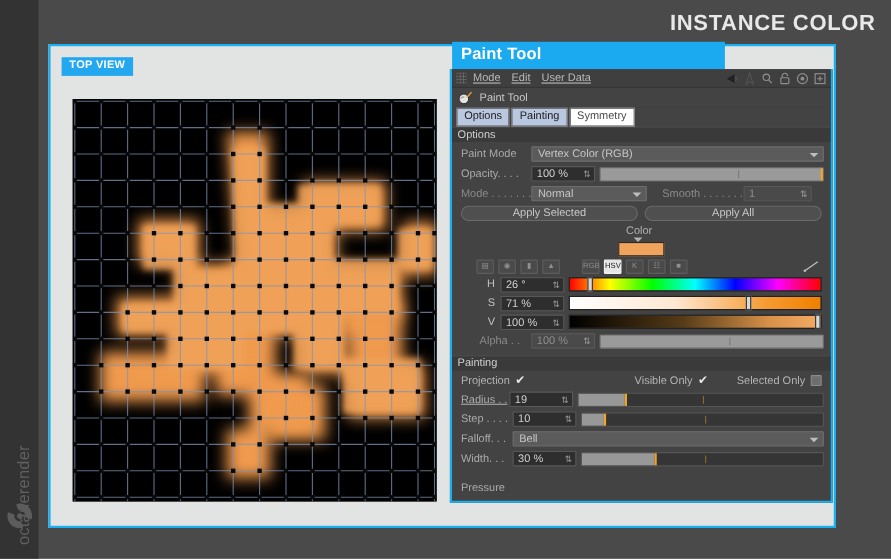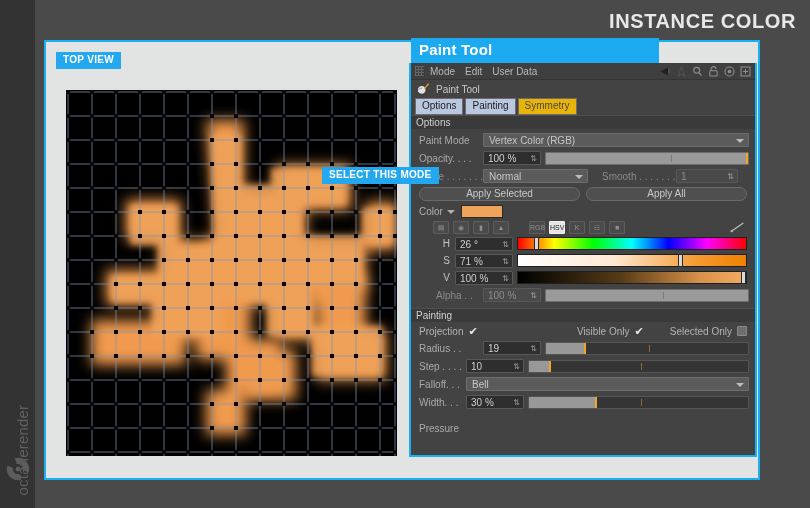--- a/index.html
+++ b/index.html
@@ -95,41 +95,41 @@
   }
   .menu-grip {
     width:9px; height:10px; margin-right:6px;
     background-image:
       linear-gradient(to right, #6d6d6d 1px, transparent 1px),
       linear-gradient(to bottom, #6d6d6d 1px, transparent 1px);
     background-size:3px 3px;
     opacity:.85;
   }
   .menu-item {
-    color:#b9b9b9; font-size:10px; margin-right:10px; cursor:default;
+    color:#b9b9b9; font-size:10px; margin-right:10px; cursor:default;text-decoration:underline;
   }
   .menu-icons { position:absolute; right:3px; top:2px; display:flex; gap:3px; align-items:center; }
   .mi { width:13px; height:13px; opacity:.85; }
 
   
   .tool-head {
     height:18px; display:flex; align-items:center; padding-left:5px;
     background:#434343;
   }
   .tool-head .lbl { color:#c9c9c9; font-size:10px; margin-left:6px; }
 
   
   .tabs { height:17px; display:flex; align-items:center; padding-left:4px; gap:2px; background:#434343; }
   .tab {
     font-size:10px; padding:1px 6px 2px 6px; line-height:12px;
     border:1px solid #6b6b6b;
     background:#b9c7e0; color:#1c1c1c;
   }
   .tab.sel { background:#b9c7e0; }
-  .tab.alt { background:#eab308; color:#4a4a4a; }
+  .tab.alt { background:#ffffff; color:#4a4a4a; }
 
   
   .section {
     height:14px; background:#3a3a3a; color:#cfcfcf;
     font-size:10px; padding:1px 0 0 5px;
     border-top:1px solid #4e4e4e;
   }
 
   
   .row { display:flex; align-items:center; height:16px; padding:0 6px 0 8px; margin-top:2px; }
@@ -169,21 +169,21 @@
   .slider.dim .tick { background:#7a7a7a; }
 
   .btnrow { display:flex; gap:6px; padding:3px 8px 0 8px; }
   .pbtn {
     flex:1; height:14px; background:#4f4f4f; border:1px solid #6a6a6a;
     border-radius:7px; color:#c9c9c9; font-size:10px; text-align:center;
     line-height:12px;
   }
 
   
-  .colorline { display:flex; align-items:center; padding:4px 8px 0 8px; }
+  .colorline { display:flex; align-items:center; padding:4px 8px 0 8px;flex-direction:column; }
   .colorline .lbl { color:#b1b1b1; font-size:10px; margin-right:4px; }
   .caret-s { width:0;height:0;border-left:4px solid transparent;border-right:4px solid transparent;border-top:4px solid #b0b0b0;margin-right:6px;}
   .swatch { width:42px; height:13px; background:#f0a35a; border:1px solid #2a2a2a; }
 
   
   .iconstrip { display:flex; align-items:center; padding:3px 8px 0 22px; gap:4px; }
   .ibox {
     width:16px; height:13px; background:#4a4a4a; border:1px solid #5d5d5d;
     color:#8f8f8f; font-size:7px; text-align:center; line-height:12px; border-radius:1px;
   }
@@ -560,21 +560,20 @@
             <rect x="264" y="360" width="4" height="4"></rect>
           <rect x="288" y="360" width="4" height="4"></rect>
             <rect x="312" y="360" width="4" height="4"></rect>
           <rect x="327" y="360" width="4" height="4"></rect>
         </g>
       </svg>
     </div>
 
   </div>
 
-  <div class="badge badge-mode">SELECT THIS MODE</div>
 
   <div class="ptool">
     <div class="ptool-titlebar">Paint Tool</div>
 
     <div class="ptool-body">
 
       <div class="menurow">
         <span class="menu-grip"></span>
         <span class="menu-item">Mode</span>
         <span class="menu-item">Edit</span>
@@ -732,21 +731,21 @@
         <span class="ckmark">✔</span>
         <span style="flex:1"></span>
         <span>Visible Only</span>
         <span class="ckmark">✔</span>
         <span style="width:26px"></span>
         <span>Selected Only</span>
         <span class="ckbox"></span>
       </div>
 
       <div class="row">
-        <span class="rlabel" style="width:64px;">Radius . .</span>
+        <span class="rlabel" style="width:44px;text-decoration:underline;">Radius . .</span>
         <span class="numfield">
           <span>19</span>
           <span class="spin">⇅</span>
         </span>
         <span class="slider">
           <span class="fill" style="width:19%"></span>
           <span class="knob" style="left:19%"></span>
           <span class="tick" style="left:51%"></span>
         </span>
       </div>

